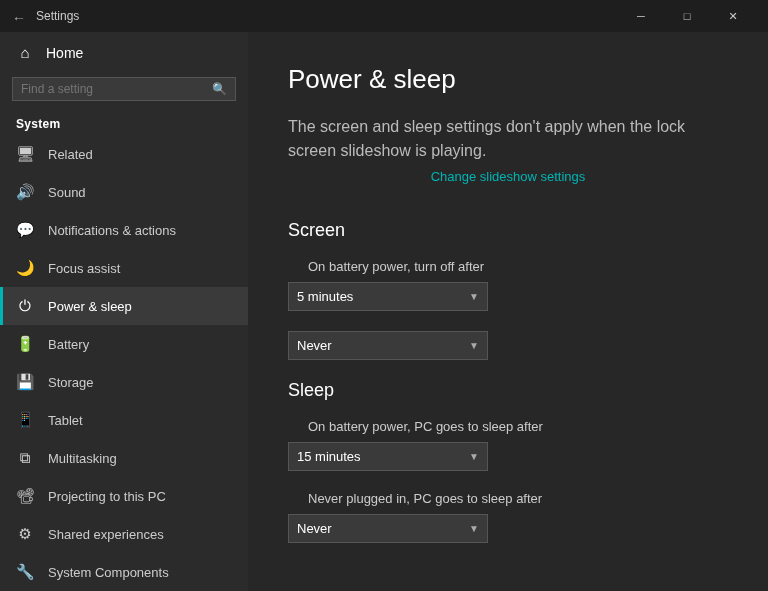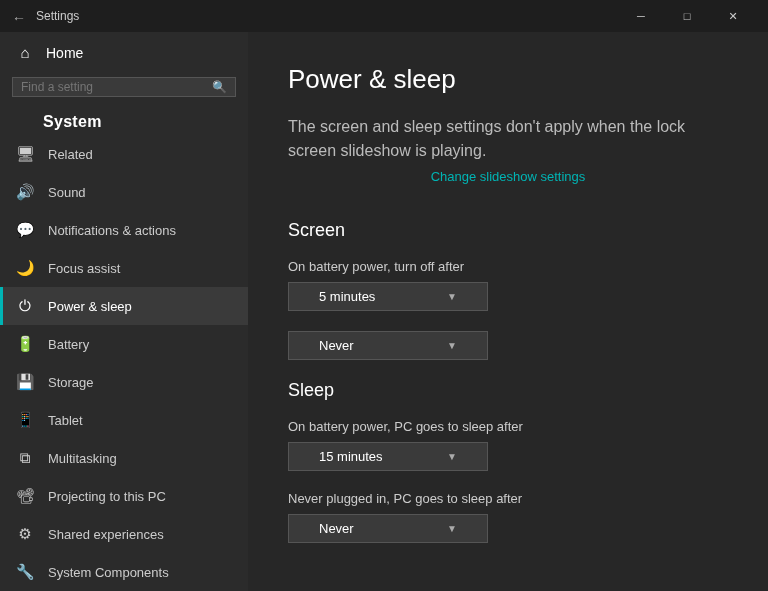--- a/index.html
+++ b/index.html
@@ -94,25 +94,24 @@
       border: none;
       outline: none;
       color: #ccc;
       font-size: 12px;
       flex: 1;
     }
     .search-icon-svg { color: #aaa; font-size: 12px; }
 
     .sidebar-section-label {
       padding: 8px 16px 4px 16px;
-      font-size: 16px;
+      font-size: 12px;
       font-weight: 600;
       color: #fff;
       letter-spacing: 0.3px;
-      margin-left: 27px;
     }
 
     .sidebar-item {
       display: flex;
       align-items: center;
       padding: 10px 16px;
       cursor: pointer;
       gap: 14px;
       font-size: 13px;
       color: #ccc;
@@ -171,33 +170,34 @@
       font-weight: 400;
       color: #fff;
       margin-bottom: 18px;
       margin-top: 8px;
     }
 
     .setting-label {
       font-size: 13px;
       color: #ccc;
       margin-bottom: 8px;
+      margin-left: 20px;
     }
 
     .dropdown-container {
       margin-bottom: 20px;
     }
 
     .dropdown {
       display: flex;
       align-items: center;
       justify-content: space-between;
       background: #3a3a3a;
       border: 1px solid #555;
-      padding: 6px 30px;
+      padding: 6px 8px;
       width: 200px;
       cursor: pointer;
       font-size: 13px;
       color: #fff;
     }
     .dropdown-arrow {
       font-size: 10px;
       color: #aaa;
     }
 

